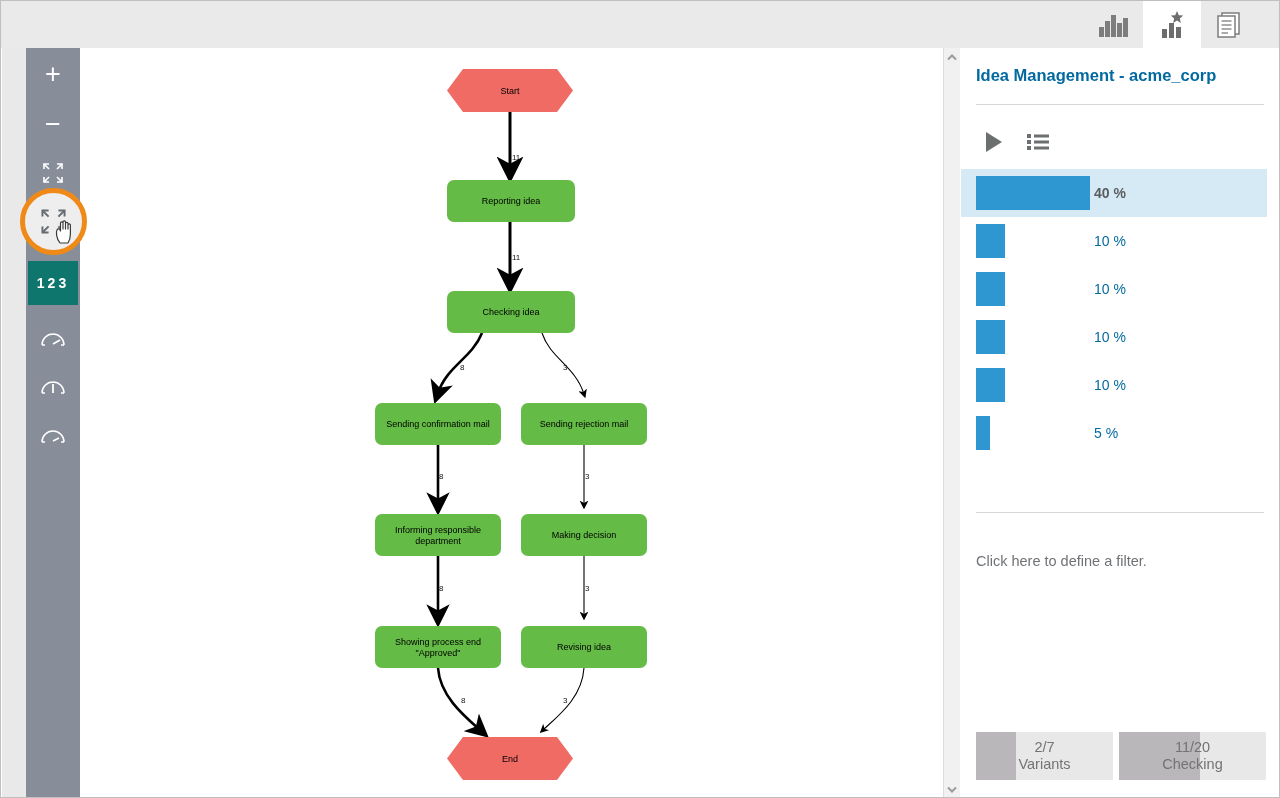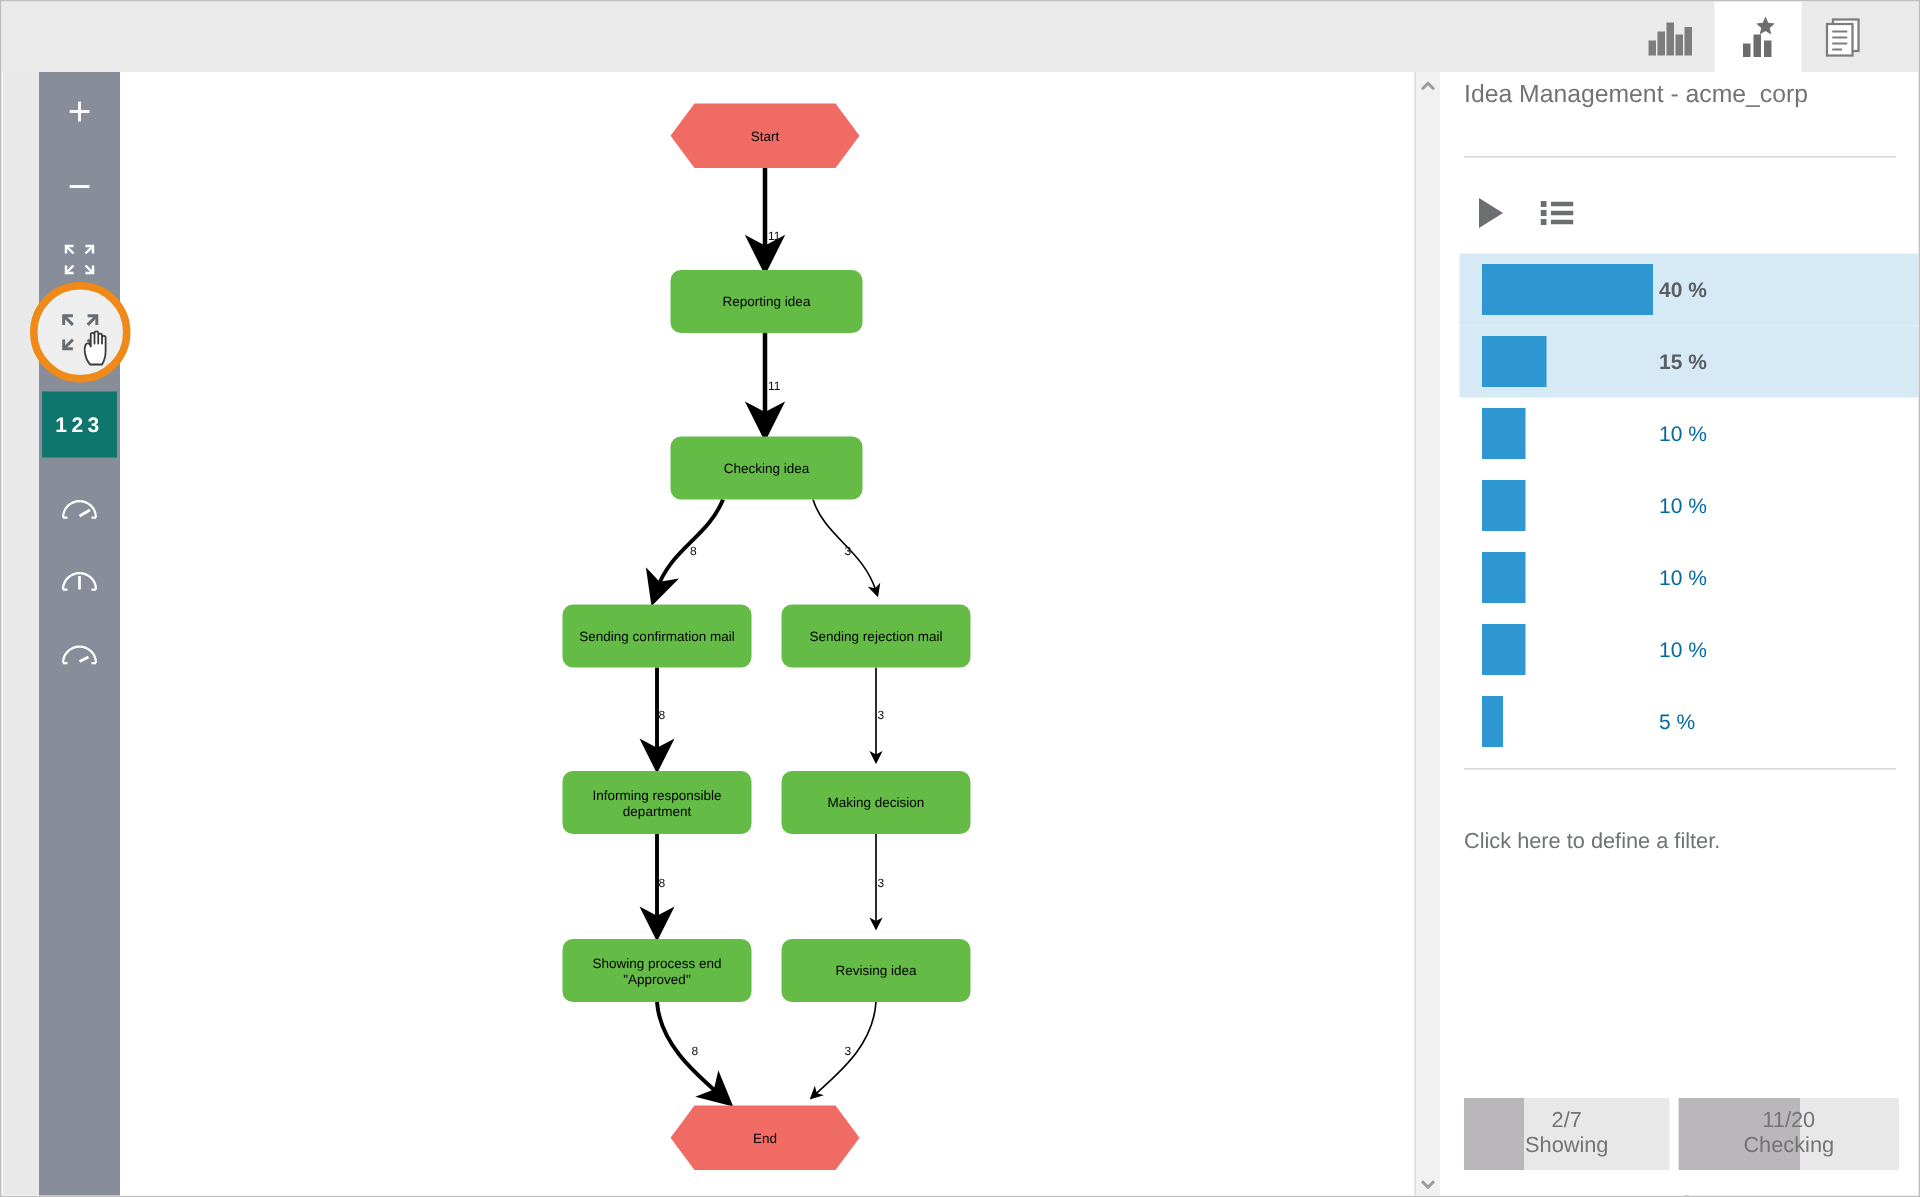--- a/index.html
+++ b/index.html
@@ -133,23 +133,23 @@
   
   #graph { position: absolute; left: 0; top: 0; width: 940px; height: 750px; }
 
   
   #rightpanel {
     position: absolute; left: 960px; top: 47px;
     width: 318px; height: 750px;
     background: #ffffff;
   }
   #panel-title {
-    position: absolute; left: 15px; top: 6px;
+    position: absolute; left: 15px; top: 18px;
     width: 290px;
-    font-size: 16.5px; font-weight: normal; color: #737373;
+    font-size: 16.5px; font-weight: bold; color: #0369a1;
   }
   #panel-rule {
     position: absolute; left: 15px; top: 56px;
     width: 288px; height: 1px; background: #d8d8d8;
   }
   #btn-play {
     position: absolute; left: 18px; top: 80px;
     width: 30px; height: 28px;
     display: flex; align-items: center; justify-content: center;
     cursor: pointer;
@@ -157,21 +157,20 @@
   #btn-list {
     position: absolute; left: 62px; top: 80px;
     width: 30px; height: 28px;
     display: flex; align-items: center; justify-content: center;
     cursor: pointer;
   }
 
   #variant-list {
     position: absolute; left: 0; top: 121px;
     width: 306px;
-    margin-left: 12px;
   }
   .variant-row {
     position: relative;
     height: 48px;
     cursor: pointer;
   }
   .variant-row.selected { background: #d6eaf6; }
   .variant-bar {
     position: absolute; left: 15px; top: 7px;
     height: 34px;
@@ -416,24 +415,20 @@
         <rect x="0" y="13" width="4" height="4" fill="#6c6f70"></rect>
         <rect x="7" y="13.5" width="15" height="3" fill="#6c6f70"></rect>
       </svg>
     </div>
 
     <div id="variant-list">
         <div class="variant-row selected">
           <div class="variant-bar" style="width: 114px; background: rgb(46, 151, 209);"></div>
           <div class="variant-pct">40 %</div>
         </div>
-        <div class="variant-row selected">
-          <div class="variant-bar" style="width: 42.75px; background: rgb(46, 151, 209);"></div>
-          <div class="variant-pct">15 %</div>
-        </div>
         <div class="variant-row">
           <div class="variant-bar" style="width: 28.5px; background: rgb(46, 151, 209);"></div>
           <div class="variant-pct">10 %</div>
         </div>
         <div class="variant-row">
           <div class="variant-bar" style="width: 28.5px; background: rgb(46, 151, 209);"></div>
           <div class="variant-pct">10 %</div>
         </div>
         <div class="variant-row">
           <div class="variant-bar" style="width: 28.5px; background: rgb(46, 151, 209);"></div>
@@ -449,21 +444,21 @@
         </div>
       </div>
 
     <div id="panel-rule2"></div>
     <div id="filter-text">Click here to define a filter.</div>
 
     <div class="statbtn" id="stat-variants">
       <div class="statfill" style="width: 39.73px;"></div>
       <div class="stattext">
         <span>2/7</span>
-        <span>Showing</span>
+        <span>Variants</span>
       </div>
     </div>
     <div class="statbtn" id="stat-instances">
       <div class="statfill" style="width: 80.85px;"></div>
       <div class="stattext">
         <span>11/20</span>
         <span>Checking</span>
       </div>
     </div>
   </div>

